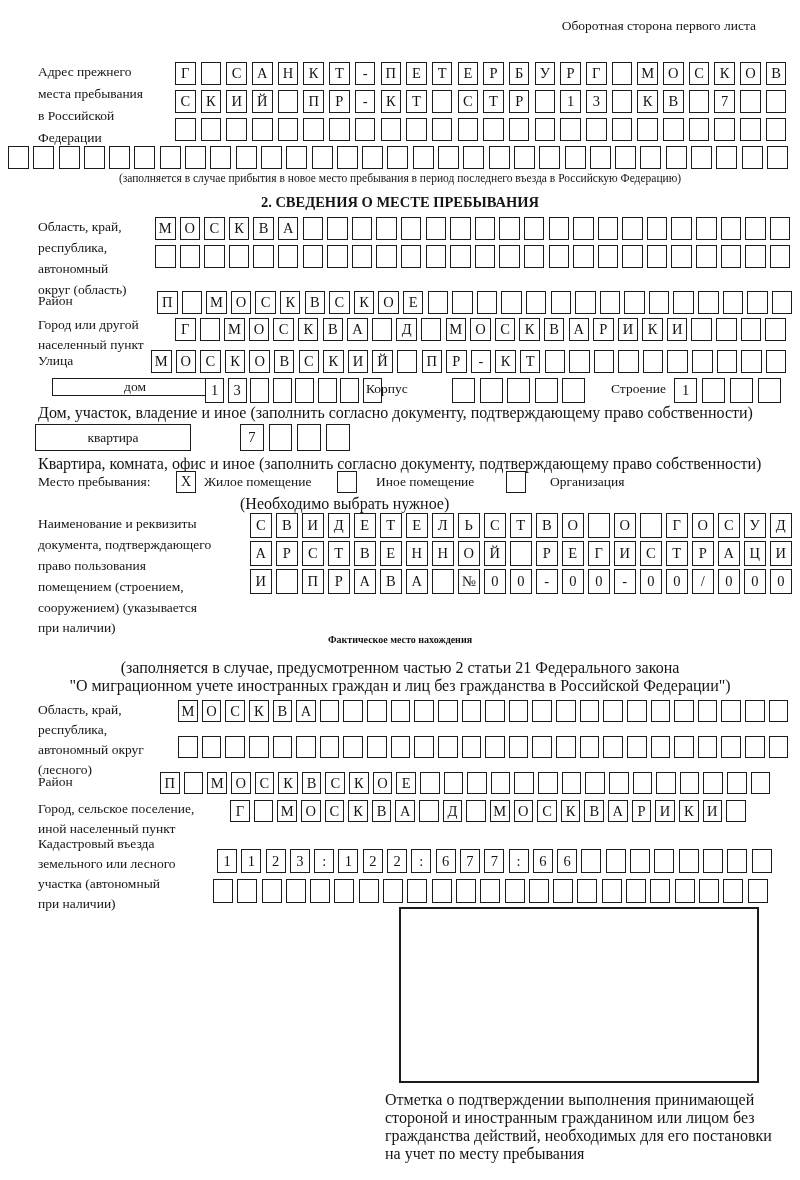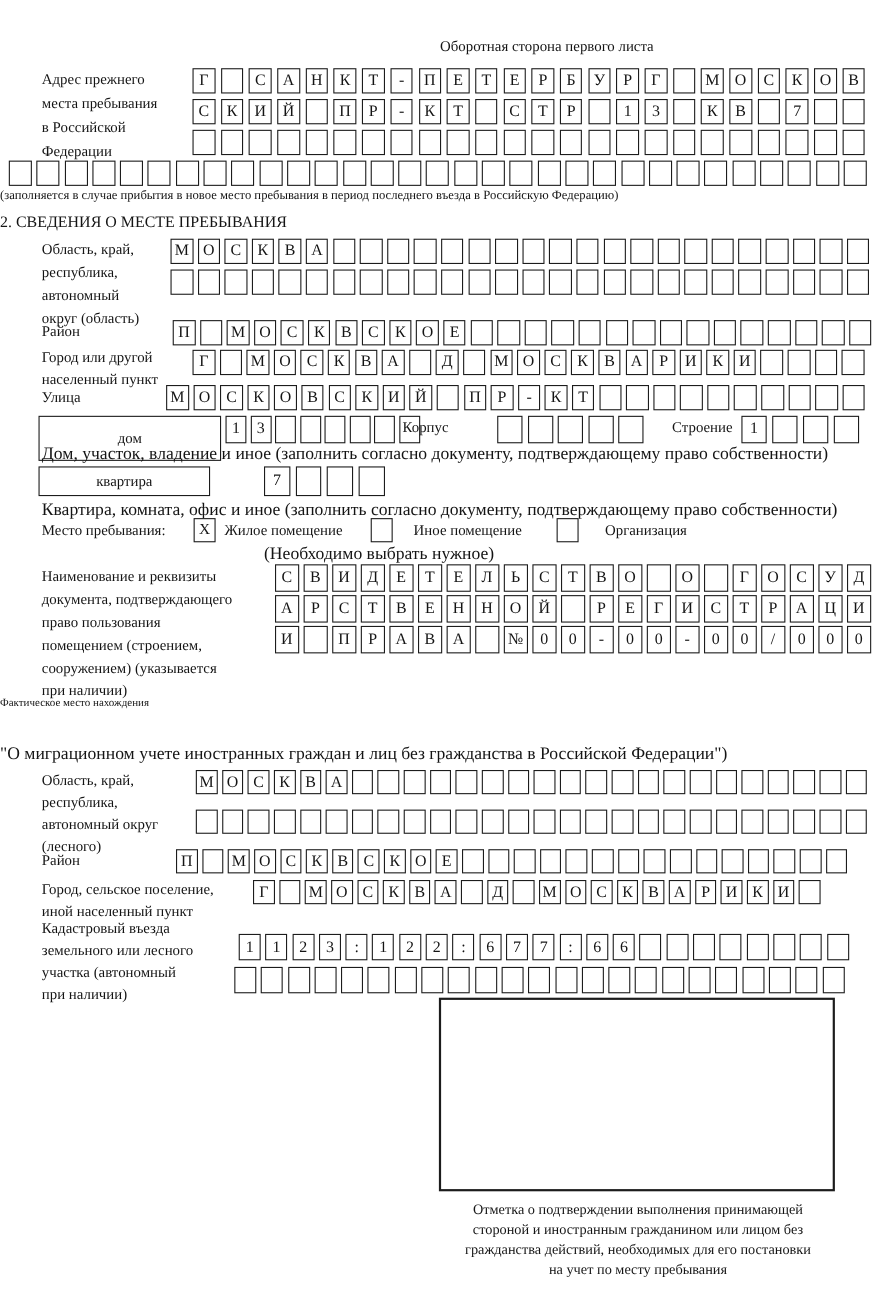--- a/index.html
+++ b/index.html
@@ -3,38 +3,38 @@
 <meta charset="utf-8">
 <style>
   *{margin:0;padding:0;box-sizing:border-box}
   html,body{background:#fff}
   .page{position:relative;width:800px;height:1180px;background:#ffffff;
         font-family:"Liberation Serif","DejaVu Serif",serif;color:#141414;overflow:hidden}
   .abs{position:absolute}
   .lbl{font-size:13.5px;white-space:nowrap}
   .cap{font-size:16px;white-space:nowrap}
   .small{font-size:11.5px}
-  .bold{font-weight:normal}
-  .center{left:0;width:800px;}
+  .bold{font-weight:bold}
+  .center{left:0;width:800px;text-align:center}
   .cellrow{display:flex}
   .cell{flex:0 0 auto;width:var(--w,20px);height:var(--h,23px);border:1.7px solid #1c1c1c;
         margin-right:var(--g,4px);display:flex;align-items:center;justify-content:center;
         font-size:14.5px;line-height:1;background:#fff}
   .wbox{border:1.6px solid #1c1c1c;display:flex;align-items:center;justify-content:center;
         font-size:13.5px;background:#fff}
   .checkbox{width:20px;height:22px;border:1.7px solid #1c1c1c;display:flex;align-items:center;
         justify-content:center;font-size:14px;background:#fff}
-  .capblock{text-align:center;font-size:13px;line-height:18px}
+  .capblock{font-size:16px;line-height:18px}
 </style>
 </head>
 <body>
 
 <div class="page">
 
-  <div class="abs lbl" style="left:400px;top:34px;width:356px;text-align:left">Оборотная сторона первого листа</div>
+  <div class="abs lbl" style="left:400px;top:18px;width:356px;text-align:right">Оборотная сторона первого листа</div>
 
   <div class="abs lbl" style="left:38px;top:64px">Адрес прежнего</div>
   <div class="abs lbl" style="left:38px;top:86px">места пребывания</div>
   <div class="abs lbl" style="left:38px;top:108px">в Российской</div>
   <div class="abs lbl" style="left:38px;top:130px">Федерации</div>
 
   <div class="abs cellrow" style="left:175px;top:62px;--w:20.5px;--g:5.2px;--h:23px">
       <span class="cell">Г</span>
       <span class="cell"></span>
       <span class="cell">С</span>
@@ -295,21 +295,21 @@
       <span class="cell"></span>
       <span class="cell"></span>
       <span class="cell"></span>
       <span class="cell"></span>
       <span class="cell"></span>
       <span class="cell"></span>
       <span class="cell"></span>
       <span class="cell"></span>
     </div>
 
-  <div class="abs wbox" style="left:35px;top:378px;width:166px;height:41px">дом</div>
+  <div class="abs wbox" style="left:52px;top:378px;width:166px;height:18px">дом</div>
   <div class="abs cellrow" style="left:205px;top:378px;--w:19px;--g:3.5px;--h:25px">
       <span class="cell">1</span>
       <span class="cell">3</span>
       <span class="cell"></span>
       <span class="cell"></span>
       <span class="cell"></span>
       <span class="cell"></span>
       <span class="cell"></span>
       <span class="cell"></span>
     </div>
@@ -420,20 +420,21 @@
       <span class="cell">-</span>
       <span class="cell">0</span>
       <span class="cell">0</span>
       <span class="cell">/</span>
       <span class="cell">0</span>
       <span class="cell">0</span>
       <span class="cell">0</span>
     </div>
 
   <div class="abs center bold" style="top:634px;font-size:10px">Фактическое место нахождения</div>
+  <div class="abs center cap" style="top:659px">(заполняется в случае, предусмотренном частью 2 статьи 21 Федерального закона</div>
   <div class="abs center cap" style="top:677px">"О миграционном учете иностранных граждан и лиц без гражданства в Российской Федерации")</div>
 
   <div class="abs lbl" style="left:38px;top:702px">Область, край,</div>
   <div class="abs lbl" style="left:38px;top:722px">республика,</div>
   <div class="abs lbl" style="left:38px;top:742px">автономный округ</div>
   <div class="abs lbl" style="left:38px;top:762px">(лесного)</div>
   <div class="abs cellrow" style="left:178px;top:700px;--w:19.7px;--g:3.95px;--h:22px">
       <span class="cell">М</span>
       <span class="cell">О</span>
       <span class="cell">С</span>

